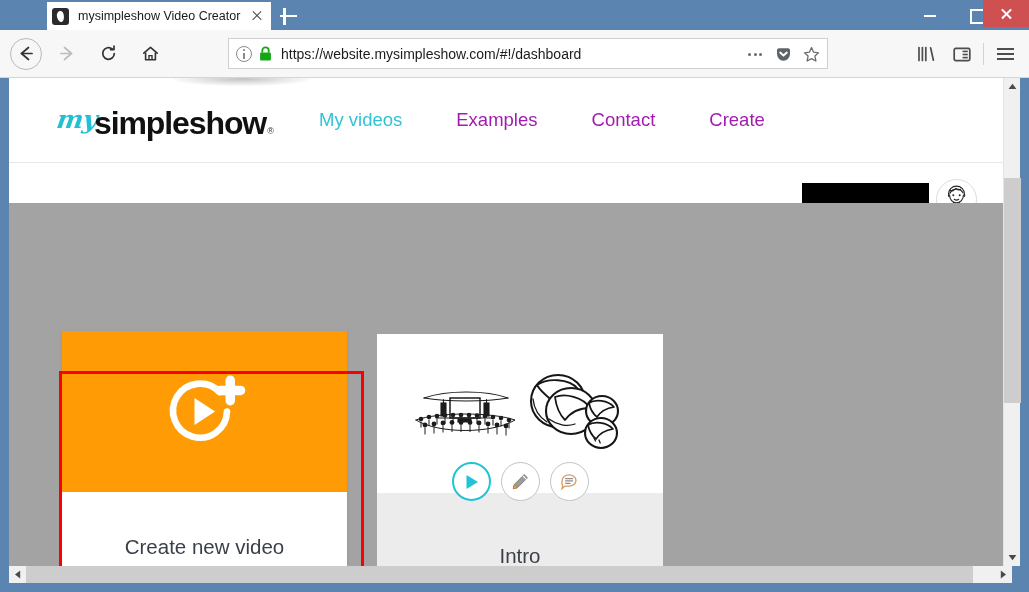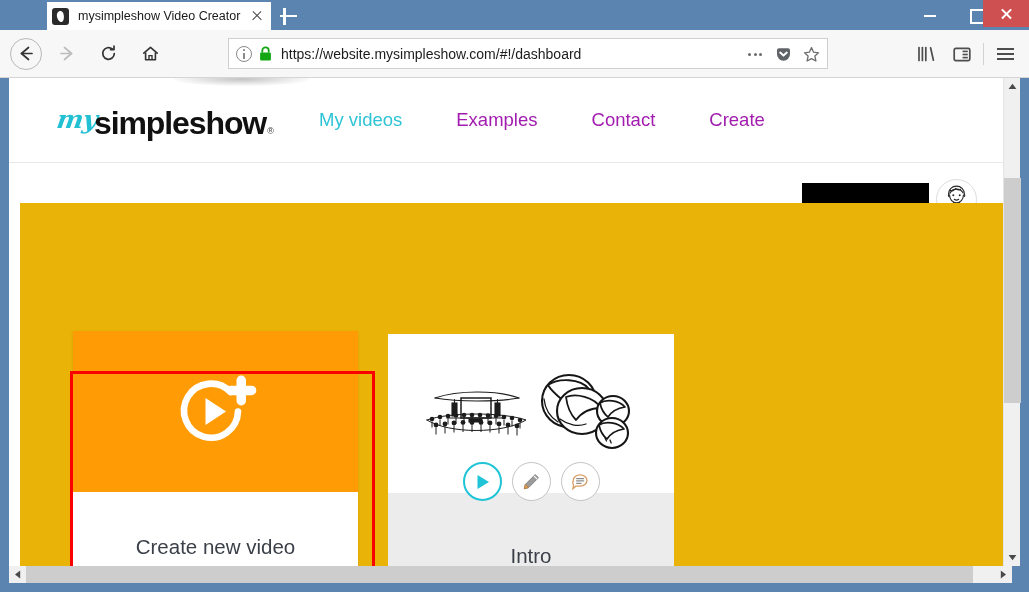--- a/index.html
+++ b/index.html
@@ -203,22 +203,22 @@
   }
   #avatar {
     position: absolute; left: 927px; top: 101px;
     width: 41px; height: 41px; border-radius: 50%;
     border: 1px solid #dcdcdc; background: #ffffff;
     overflow: hidden; cursor: pointer;
   }
 
   
   #page-body {
-    position: absolute; left: 11px; top: 125px;
-    width: 1003px; height: 363px; background: #eab308;
+    position: absolute; left: 0; top: 125px;
+    width: 1003px; height: 363px; background: #a3a3a3;
   }
 
   
   #card-create {
     position: absolute; left: 53px; top: 128px;
     width: 285px; height: 271px; background: #ffffff;
     box-shadow: 0 1px 3px rgba(0,0,0,.10);
     cursor: pointer;
   }
   #create-thumb {

